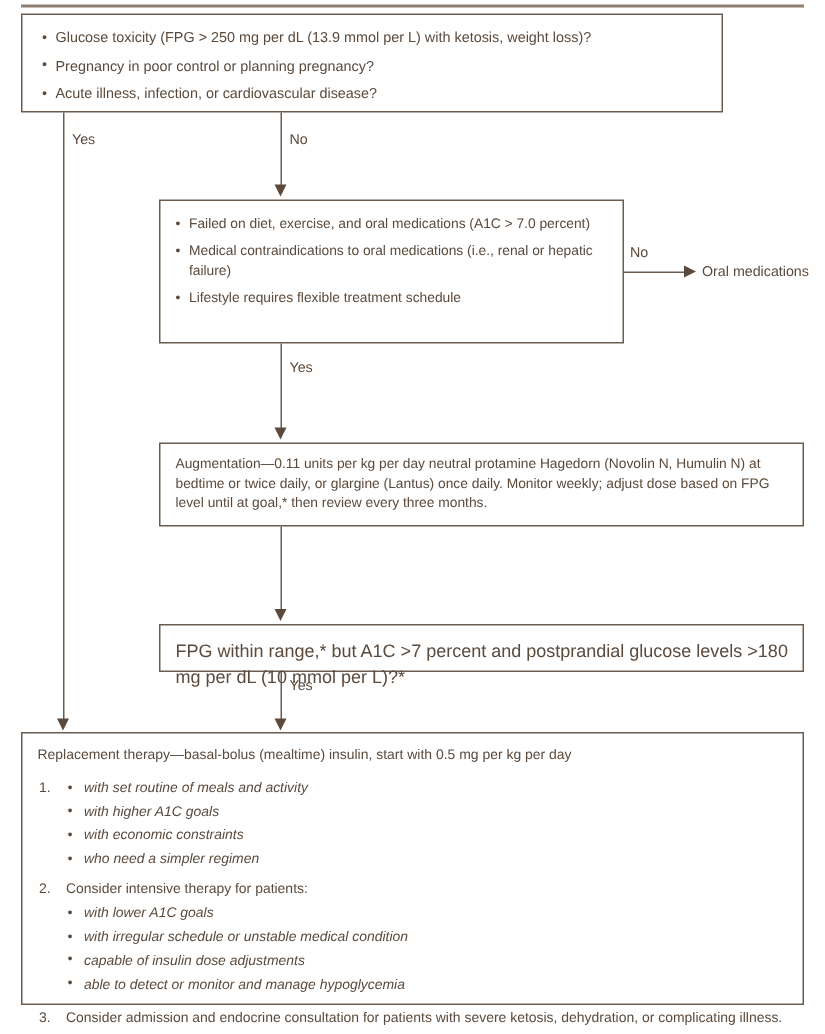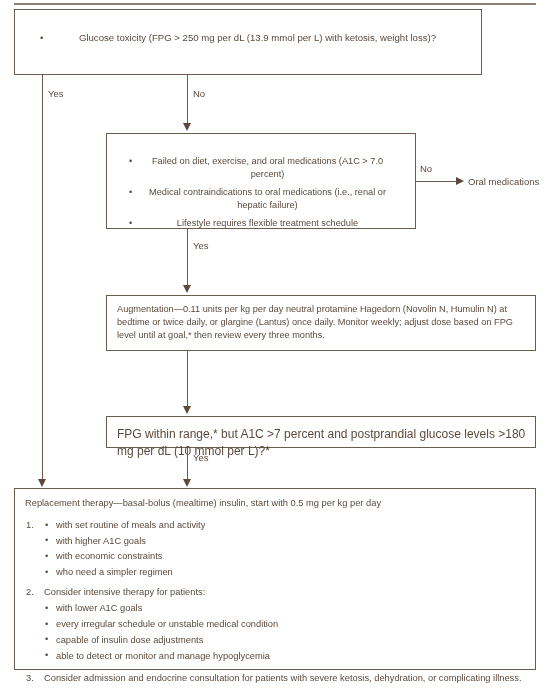--- a/index.html
+++ b/index.html
@@ -30,24 +30,23 @@
     border: 1px solid #6b5c4d;
     background: #ffffff;
   }
   .btext {
     position: absolute;
     box-sizing: border-box;
     color: #5b4a3c;
     line-height: 1.42;
   }
   .bullet-list {
-    margin: 12px;
+    margin: 0;
     padding: 0;
     list-style: none;
-    text-align: center;
   }
   .bullet-list li {
     position: relative;
     padding-left: 9px;
     margin-bottom: 5px;
   }
   .bullet-list li:before {
     content: "\2022";
     position: absolute;
     left: 0;
@@ -113,40 +112,43 @@
   }
   .sub-list {
     margin: 3px 0 0 0;
     padding: 0;
     list-style: none;
   }
   .sub-list li {
     position: relative;
     padding-left: 12px;
     margin-bottom: 2.5px;
+    font-style: italic;
   }
   .sub-list li:before {
     content: "\2022";
     position: absolute;
     left: 1px;
     top: -0.5px;
   }
   .sub-list li:last-child { margin-bottom: 0; }
 </style>
 </head>
 <body>
 
 <div id="page">
 
   <div class="rule-top"></div>
 
   <div class="box" style="left:14px; top:9px; width:468px; height:66px;"></div>
   <div class="btext" style="left:28px; top:19px; width:450px; font-size:9.6px;">
     <ul class="bullet-list">
       <li><span>Glucose toxicity (FPG &gt; 250 mg per dL (13.9 mmol per L) with ketosis, weight loss)?</span></li>
+      <li><span>Pregnancy in poor control or planning pregnancy?</span></li>
+      <li><span>Acute illness, infection, or cardiovascular disease?</span></li>
     </ul>
   </div>
 
   <div class="line-v" style="left:42px; top:75px; height:405px;"></div>
   <div class="arrow-down" style="left:38px; top:479px;"></div>
   <div class="edge-label" style="left:48px; top:88px;">Yes</div>
 
   <div class="line-v" style="left:187px; top:75px; height:49px;"></div>
   <div class="arrow-down" style="left:183px; top:123px;"></div>
   <div class="edge-label" style="left:193px; top:88px;">No</div>
@@ -195,21 +197,21 @@
           <li><span>with higher A1C goals</span></li>
           <li><span>with economic constraints</span></li>
           <li><span>who need a simpler regimen</span></li>
         </ul>
       </li>
       <li class="num-item">
         <span class="num">2.</span>
         <span>Consider intensive therapy for patients:</span>
         <ul class="sub-list">
           <li><span>with lower A1C goals</span></li>
-          <li><span>every irregular schedule or unstable medical condition</span></li>
+          <li><span>with irregular schedule or unstable medical condition</span></li>
           <li><span>capable of insulin dose adjustments</span></li>
           <li><span>able to detect or monitor and manage hypoglycemia</span></li>
         </ul>
       </li>
       <li class="num-item" style="margin-top:9px;">
         <span class="num">3.</span>
         <span>Consider admission and endocrine consultation for patients with severe ketosis, dehydration, or complicating illness.</span>
       </li>
     </ul>
   </div>

